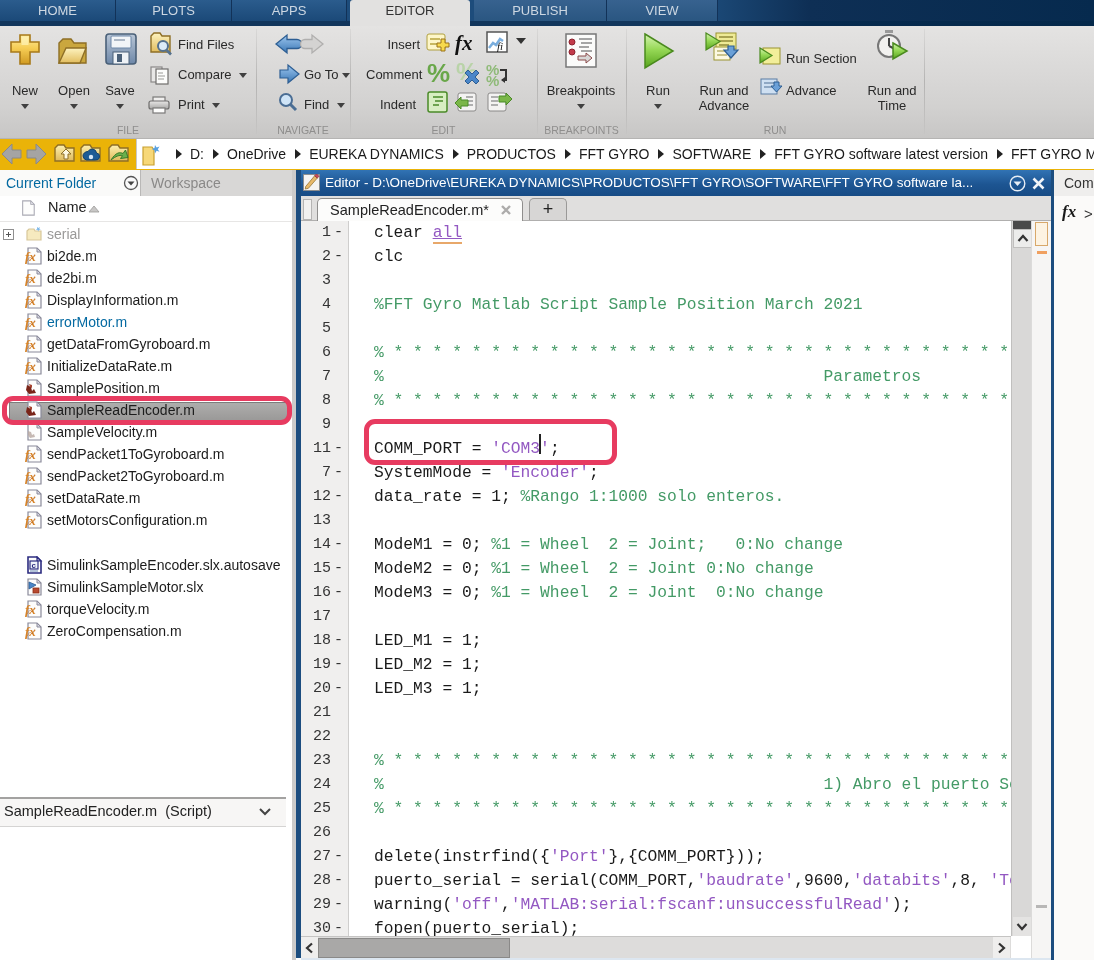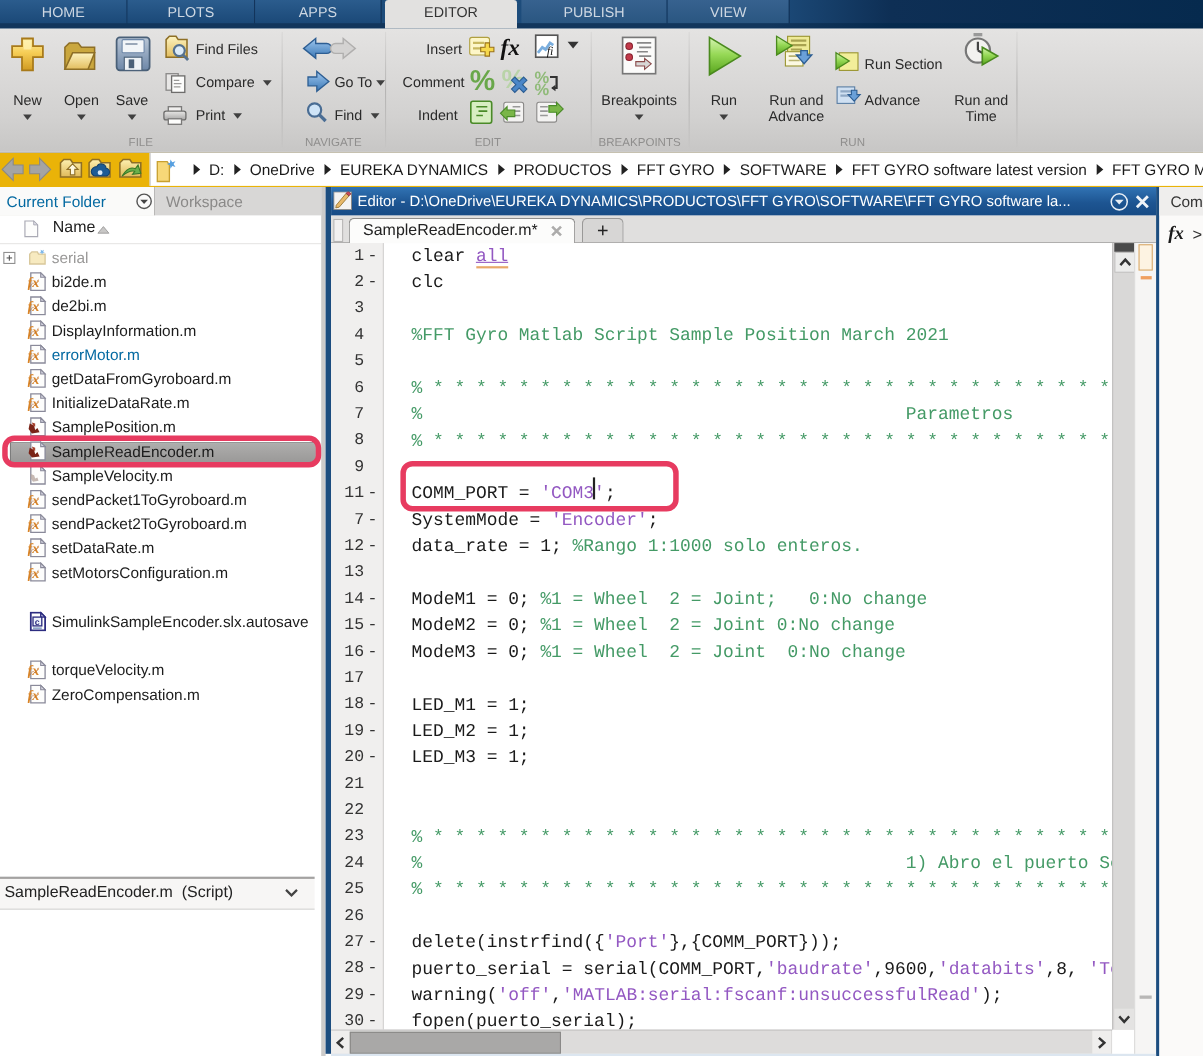--- a/index.html
+++ b/index.html
@@ -416,20 +416,29 @@
   <div class="frow" style="top:383.6px">
       <span class="ficon"><svg width="18" height="18" viewBox="0 0 18 18">
           <path d="M3 1 h9 l4 4 v12 h-13 z" fill="#fdfdfc" stroke="#2c2c80" stroke-width="1.6"></path>
           <path d="M12 1 l4 4 h-4 z" fill="#c8c8e4" stroke="#2c2c80" stroke-width="1.2"></path>
           <rect x="5" y="5" width="8" height="8" fill="#eef2fa" stroke="#2c2c80" stroke-width="1.2"></rect>
           <text x="6.5" y="12" font-family="Liberation Sans,sans-serif" font-weight="bold" font-size="8" fill="#2c2c80">c</text>
           <line x1="5" y1="15" x2="13" y2="15" stroke="#6a8ab8" stroke-width="1"></line>
         </svg></span>
       <span class="nm" style="color:#1c1c1c">SimulinkSampleEncoder.slx.autosave</span>
     </div>
+  <div class="frow" style="top:405.6px">
+      <span class="ficon"><svg width="18" height="18" viewBox="0 0 18 18">
+          <path d="M3 1 h9 l4 4 v12 h-13 z" fill="#fdfdfc" stroke="#8a8a9a" stroke-width="1.2"></path>
+          <path d="M12 1 l4 4 h-4 z" fill="#d8d8e4" stroke="#8a8a9a" stroke-width="1"></path>
+          <path d="M4 4 l7 3 -7 4 z" fill="#4a86c8" stroke="#2d5e93" stroke-width="0.8"></path>
+          <rect x="8" y="10" width="6" height="5" fill="#b84a30" stroke="#8c2e18" stroke-width="0.8"></rect>
+        </svg></span>
+      <span class="nm" style="color:#1c1c1c">SimulinkSampleMotor.slx</span>
+    </div>
   <div class="frow" style="top:427.7px">
       <span class="ficon"><svg width="18" height="18" viewBox="0 0 18 18">
           <path d="M3 1 h9 l4 4 v12 h-13 z" fill="#fdfdfc" stroke="#8a8a9a" stroke-width="1.2"></path>
           <path d="M12 1 l4 4 h-4 z" fill="#d8d8e4" stroke="#8a8a9a" stroke-width="1"></path>
           <text x="0" y="14" font-family="Liberation Serif,serif" font-style="italic" font-weight="bold" font-size="13" fill="#d88428">fx</text>
           <path d="M2 14 l3 -4 2 2 3 -5" fill="none" stroke="#b05a18" stroke-width="0.8" opacity="0.5"></path>
         </svg></span>
       <span class="nm" style="color:#1c1c1c">torqueVelocity.m</span>
     </div>
   <div class="frow" style="top:449.8px">

